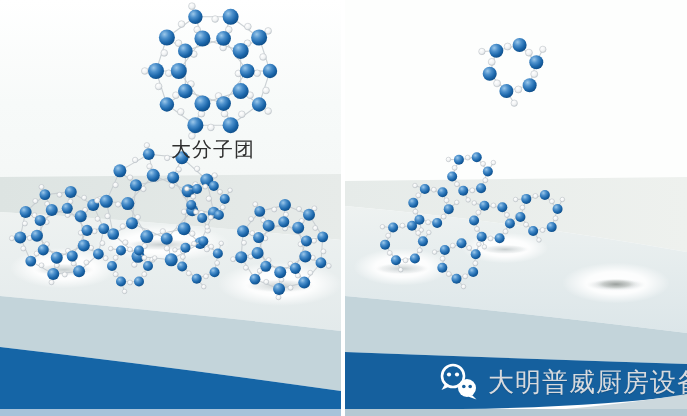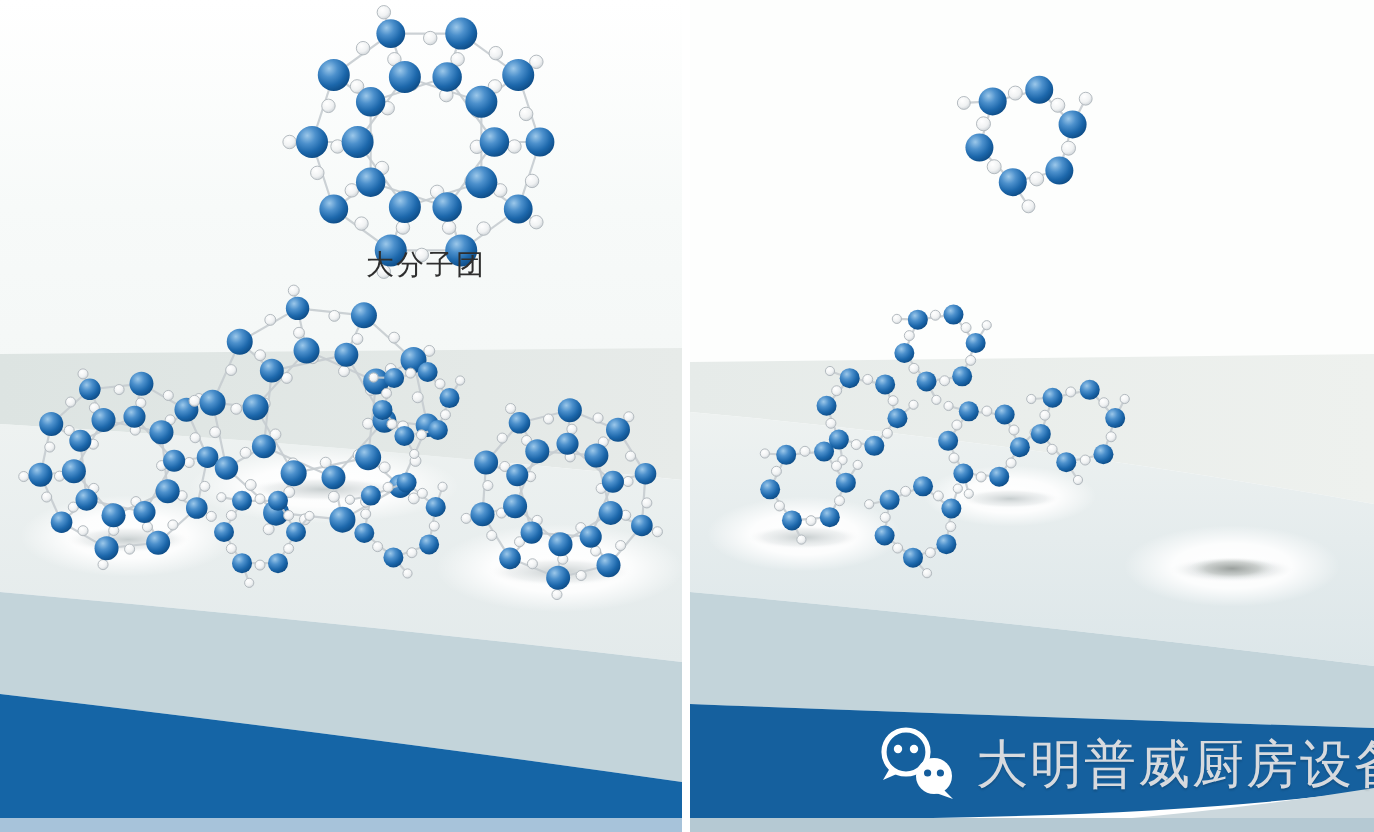--- a/index.html
+++ b/index.html
@@ -5,21 +5,21 @@
   html,body{margin:0;padding:0;background:#ffffff;}
   .canvas{
     position:relative;width:687px;height:416px;overflow:hidden;
     background:#ffffff;font-family:"Liberation Sans",sans-serif;
   }
   .scene-svg{position:absolute;left:0;top:0;}
   .diagram-label{
     position:absolute;transform:translateX(-50%);
     color:#2e2e2e;font-weight:500;letter-spacing:1px;white-space:nowrap;
   }
-  .label-large{left:213px;top:124px;font-size:14px;text-align:center;}
+  .label-large{left:213px;top:136px;font-size:20px;text-align:center;}
   .label-small{left:504px;top:108px;font-size:16px;}
   .watermark{
     position:absolute;left:438px;top:362px;display:flex;align-items:center;gap:8px;
   }
   .watermark-text{
     color:#d7dade;font-size:26px;letter-spacing:1px;white-space:nowrap;
     text-shadow:0 1px 1px rgba(0,0,0,0.15);
   }
 </style>
 </head>

